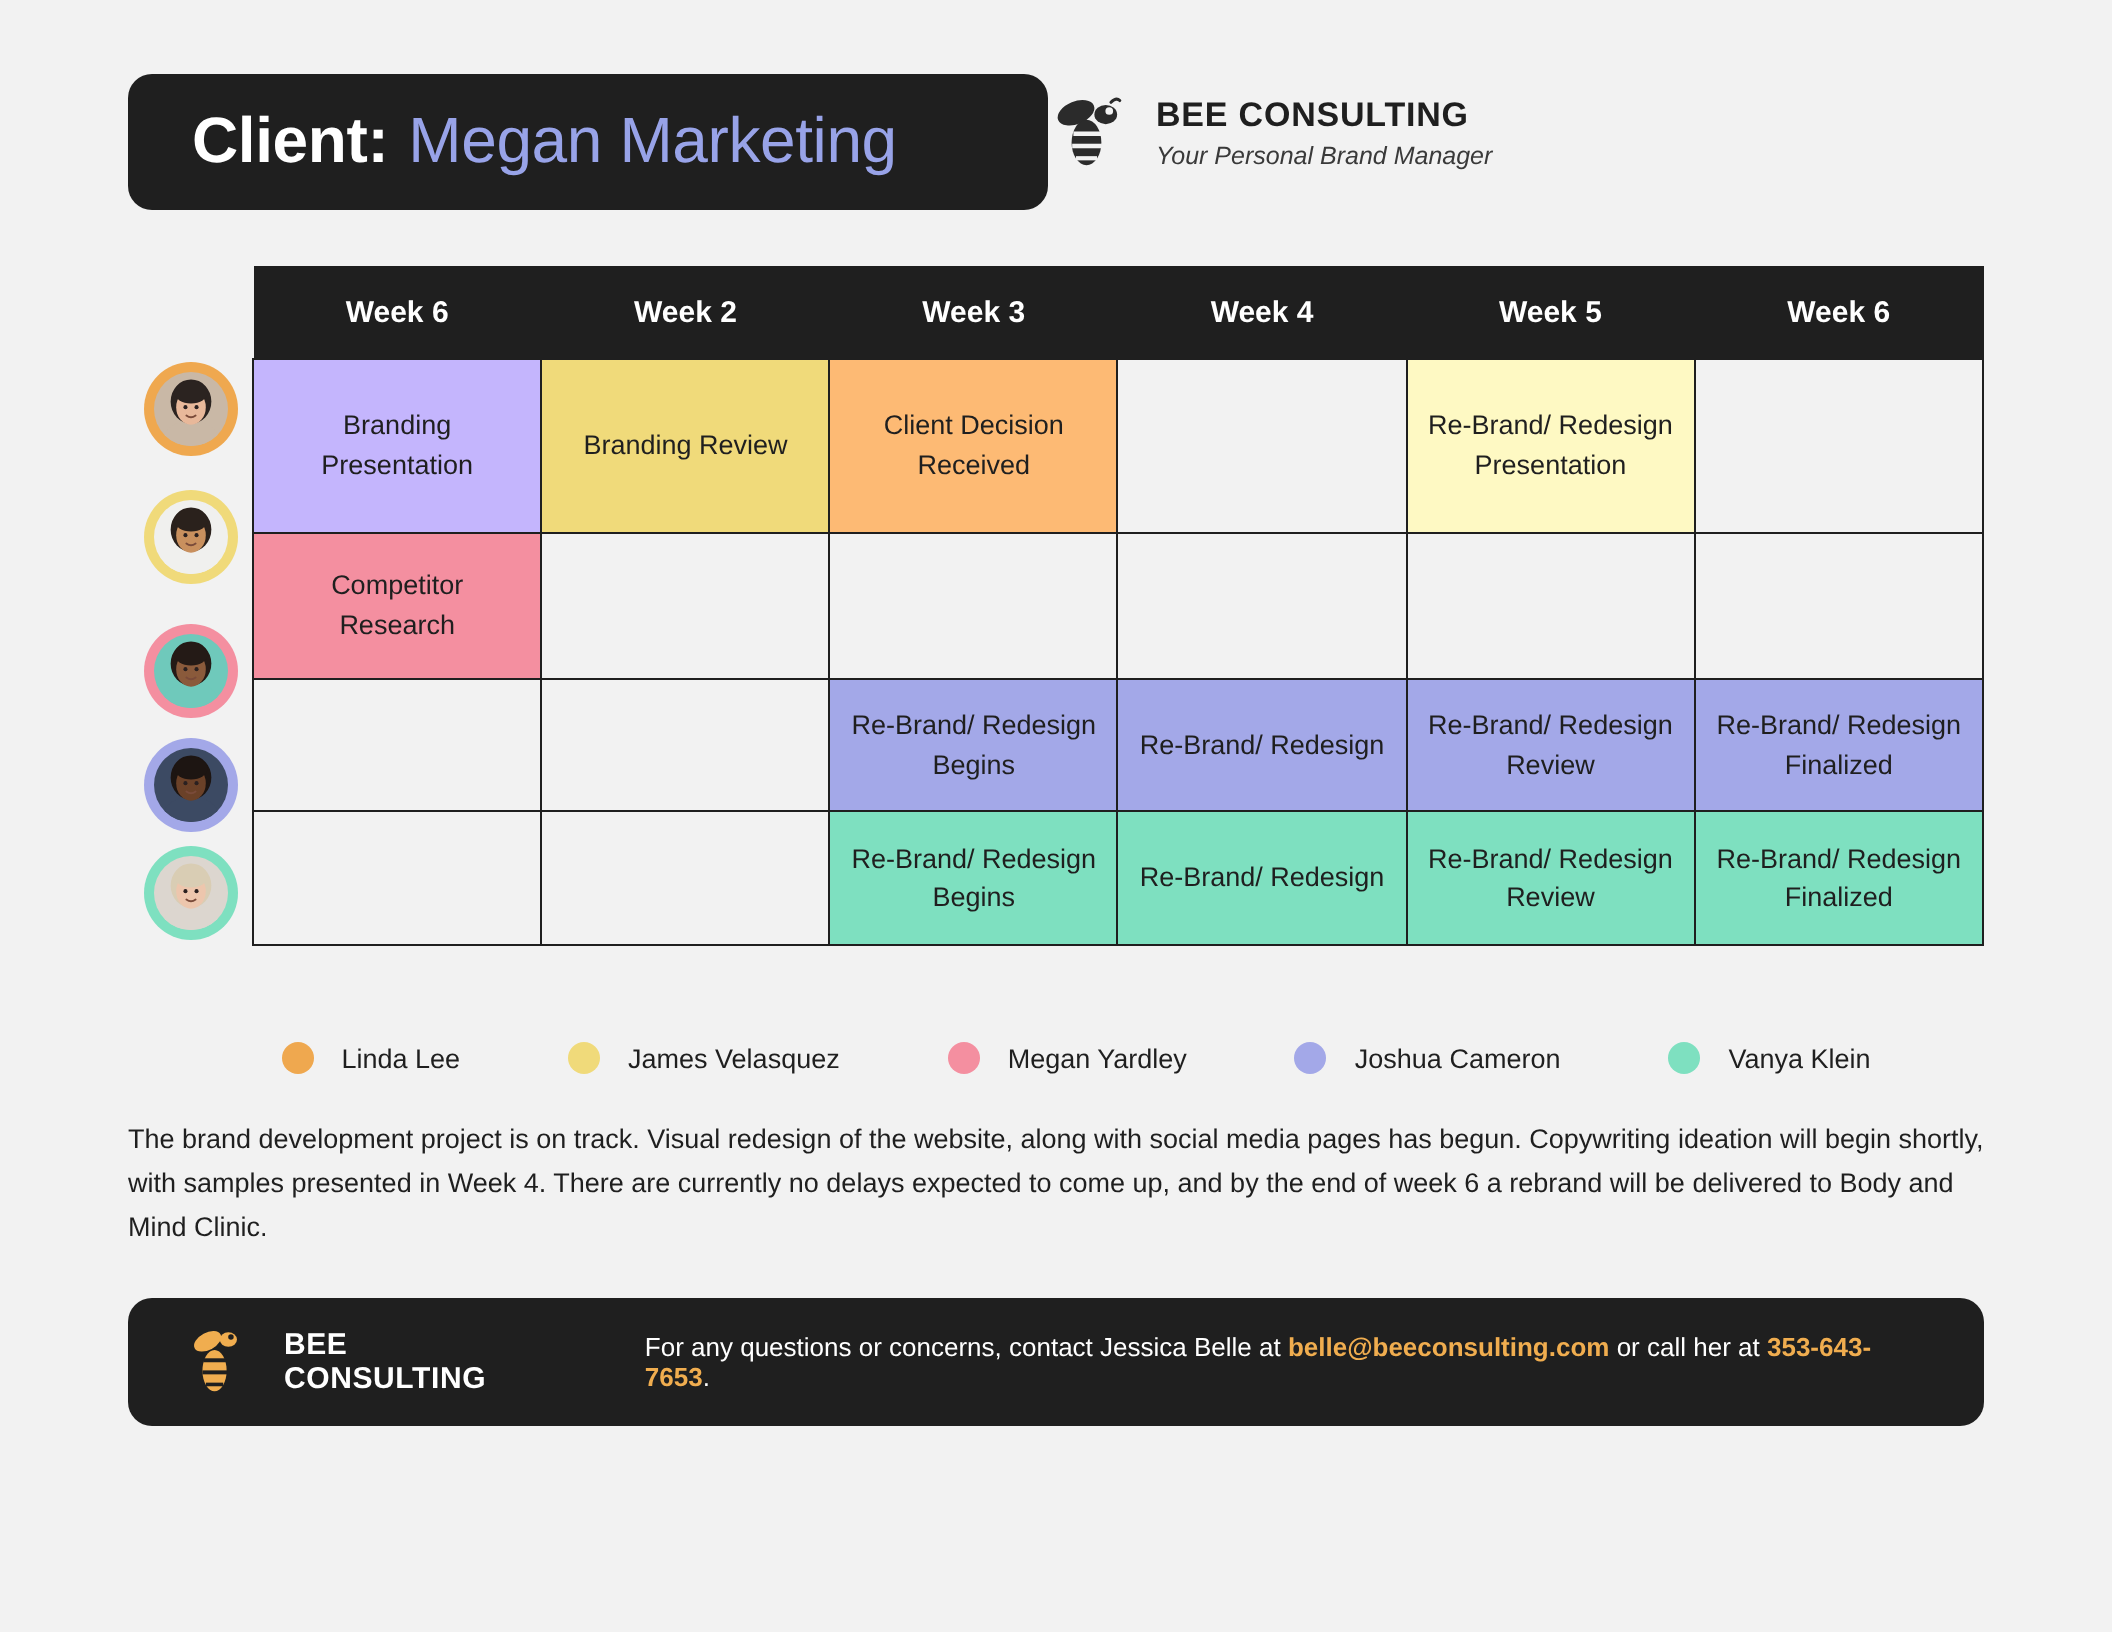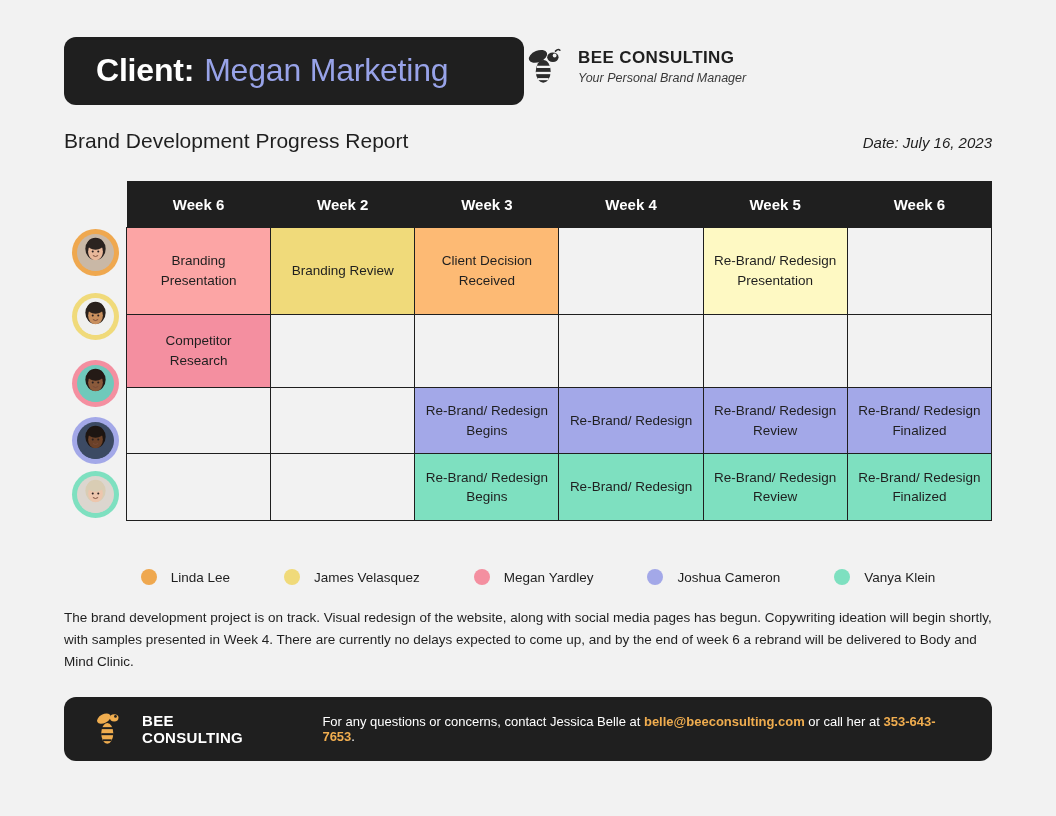--- a/index.html
+++ b/index.html
@@ -251,24 +251,20 @@
           <path d="M16 39 h12" stroke="#f2f2f2" stroke-width="2.4"></path>
         </svg>
       </span>
       <div class="brand-text">
         <span class="brand-name">BEE CONSULTING</span>
         <span class="brand-tagline">Your Personal Brand Manager</span>
       </div>
     </div>
   </div>
 
-  <div class="subtitle-row">
-    <span class="report-title">Brand Development Progress Report</span>
-    <span class="report-date">Date: July 16, 2023</span>
-  </div>
 
   <div class="table-area">
     <div class="avatar-col" id="avatar-col">
         <div class="avatar-cell" style="height: 54px;">
           <div class="avatar" title="Linda Lee" style="background: rgb(239, 168, 79);">
             <span class="photo">
               <svg viewBox="0 0 40 40" xmlns="http://www.w3.org/2000/svg">
                 <rect width="40" height="40" fill="#c9b8a6"></rect>
                 <ellipse cx="20" cy="37" rx="15" ry="11" fill="#c9b8a6"></ellipse>
                 <ellipse cx="20" cy="16" rx="11" ry="12" fill="#2b2320"></ellipse>
@@ -352,21 +348,21 @@
           <th>Week 6</th>
           <th>Week 2</th>
           <th>Week 3</th>
           <th>Week 4</th>
           <th>Week 5</th>
           <th>Week 6</th>
         </tr>
       </thead>
       <tbody id="gantt-body">
           <tr class="r2">
-            <td style="background: #fca5a5;">Branding Presentation</td>
+            <td style="background: #c4b5fd;">Branding Presentation</td>
             <td style="background: rgb(240, 218, 122);">Branding Review</td>
             <td style="background: #fdba74;">Client Decision Received</td>
             <td class="empty"></td>
             <td style="background: #fef9c3;">Re-Brand/ Redesign Presentation</td>
             <td class="empty"></td>
           </tr>
           <tr class="r3">
             <td style="background: rgb(244, 143, 160);">Competitor Research</td>
             <td class="empty"></td>
             <td class="empty"></td>

